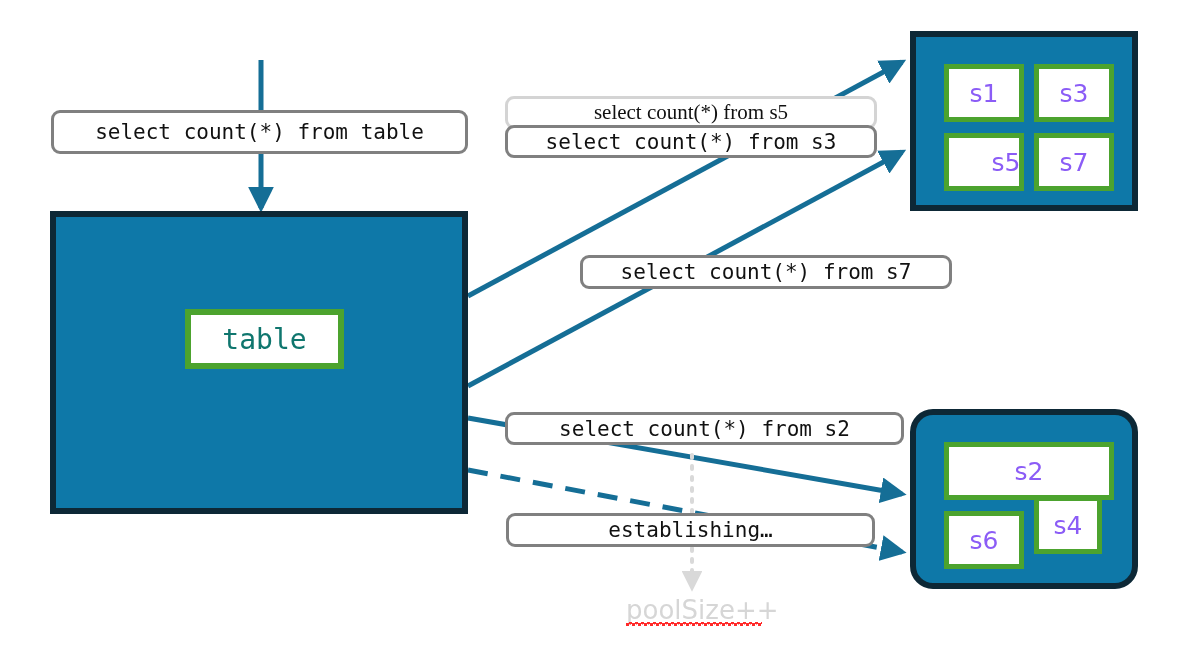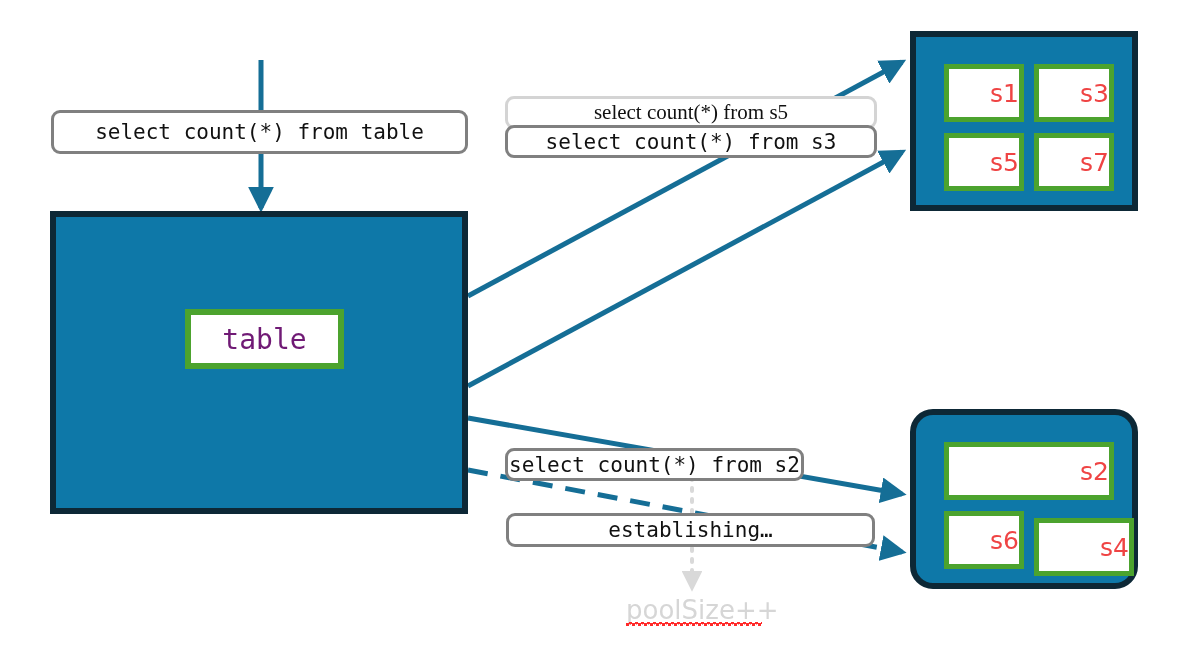--- a/index.html
+++ b/index.html
@@ -35,39 +35,39 @@
   }
 
   
   .node {
     position: absolute;
     background: #ffffff;
     border: 5px solid #4ca32e;
     box-sizing: border-box;
     display: flex;
     align-items: center;
-    justify-content: flex-end;
+    justify-content: center;
     font-family: "DejaVu Sans", "Liberation Sans", sans-serif;
     font-size: 25px;
-    color: #ef4444;
+    color: #8b5cf6;
     letter-spacing: 0px;
   }
 
   
   .db-node {
     position: absolute;
     background: #ffffff;
     border: 6px solid #4ca32e;
     box-sizing: border-box;
     display: flex;
     align-items: center;
     justify-content: center;
     font-family: "DejaVu Sans Mono", "Liberation Mono", monospace;
     font-size: 28px;
-    color: #701a75;
+    color: #0f766e;
   }
 
   
   .query-box {
     position: absolute;
     background: #ffffff;
     border: 3px solid #808080;
     border-radius: 9px;
     box-sizing: border-box;
     display: flex;
@@ -145,21 +145,21 @@
     </div>
   </div>
 
   <div class="pool" style="left:910px; top:409px; width:228px; height:180px;border-radius:23px;">
     <div class="node" style="left:28px; top:27px; width:170px; height:58px;">
       <span>s2</span>
     </div>
     <div class="node" style="left:28px; top:96px; width:80px; height:58px;">
       <span>s6</span>
     </div>
-    <div class="node" style="left:118px; top:103px; width:100px; height:58px;">
+    <div class="node" style="left:118px; top:81px; width:68px; height:58px;">
       <span>s4</span>
     </div>
   </div>
 
   <div class="pool" style="left:50px; top:211px; width:418px; height:303px;">
     <div class="db-node" style="left:129px; top:92px; width:159px; height:60px;">
       <span>table</span>
     </div>
   </div>
 
@@ -168,22 +168,25 @@
   </div>
 
   <div class="query-box light" style="left:505px; top:96px; width:372px; height:33px;">
     <span>select count(*) from s5</span>
   </div>
 
   <div class="query-box" style="left:505px; top:125px; width:372px; height:33px;">
     <span>select count(*) from s3</span>
   </div>
 
+  <div class="query-box" style="left:580px; top:255px; width:372px; height:34px;">
+    <span>select count(*) from s7</span>
+  </div>
 
-  <div class="query-box" style="left:505px; top:448px; width:299px; height:33px;">
+  <div class="query-box" style="left:505px; top:412px; width:399px; height:33px;">
     <span>select count(*) from s2</span>
   </div>
 
   <div class="query-box" style="left:506px; top:513px; width:369px; height:34px;">
     <span>establishing…</span>
   </div>
 
   <div id="poolsize-label" style="left:626px; top:595px;">
     <span>poolSize++</span>
   </div>

